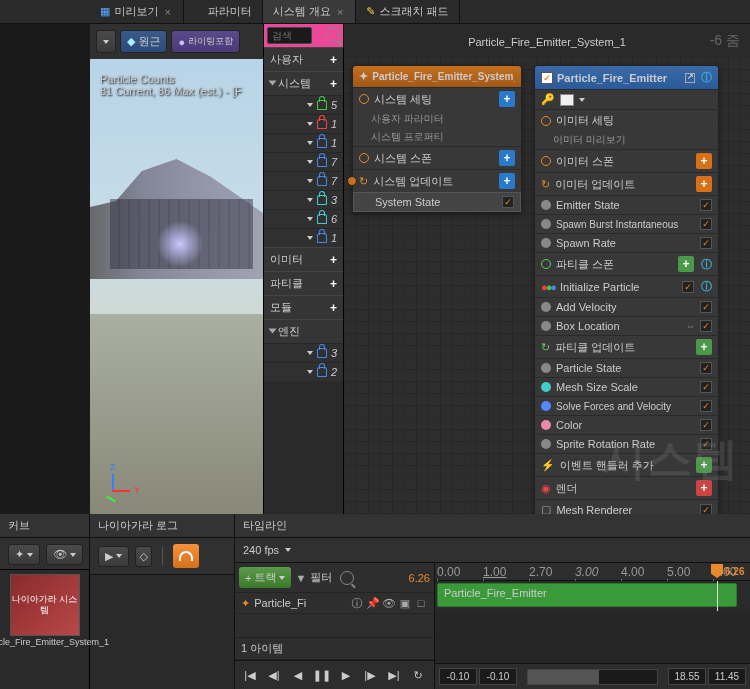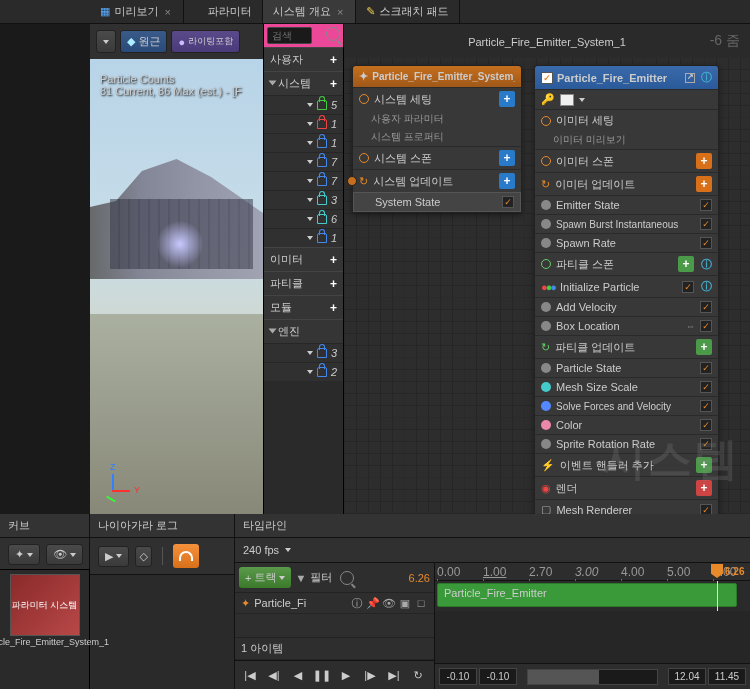--- a/index.html
+++ b/index.html
@@ -503,25 +503,25 @@
             <div class="ph-label">6.26</div>
           </div>
         </div>
         <div style="flex:1"></div>
         <div class="transport" style="position:absolute;left:0;right:0;bottom:0">
           <span class="time-box">-0.10</span>
           <span class="time-box">-0.10</span>
           <div class="scrub">
               <div class="scrub-fill"></div>
             </div>
-          <span class="time-box">12.04</span>
+          <span class="time-box">18.55</span>
           <span class="time-box">11.45</span>
         </div>
       </div>
     </div>
   </div>
 </div>
 
 <div class="asset-panel">
-  <div class="asset-thumb">파라미터
+  <div class="asset-thumb">나이아가라
 시스템</div>
   <div class="asset-name">Particle_Fire_Emitter_System_1</div>
 </div>
 
 </body></html>

